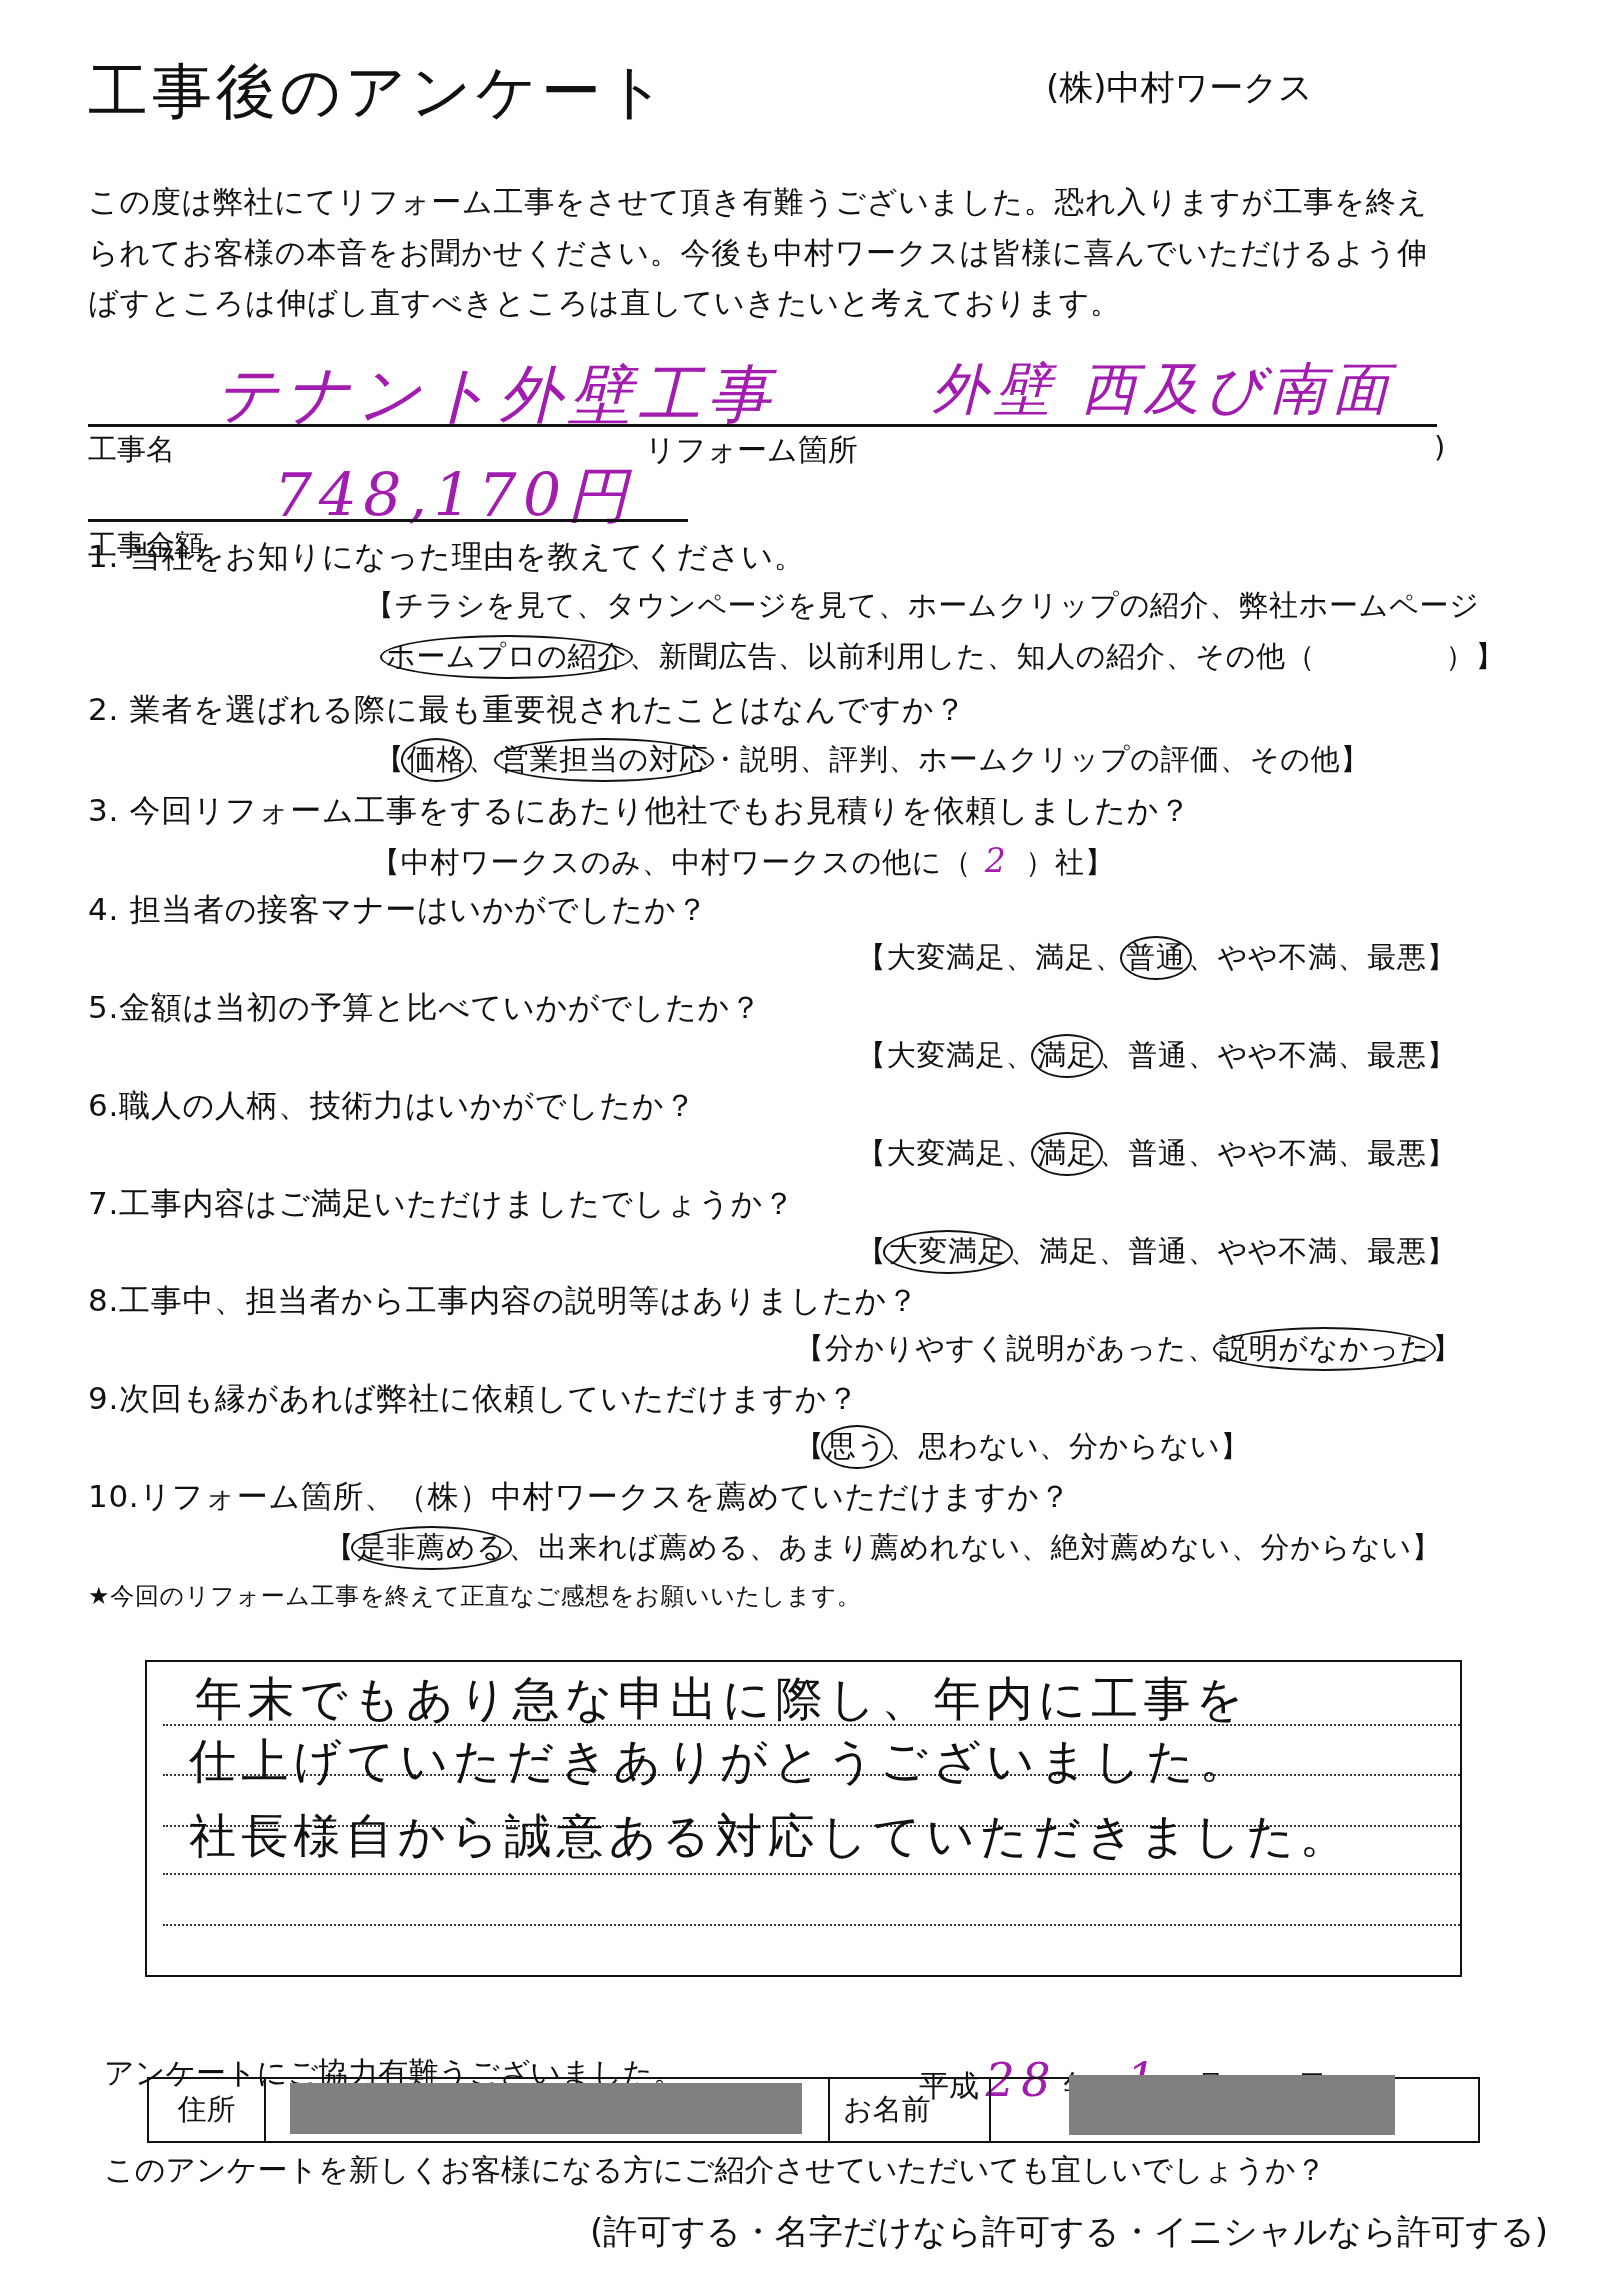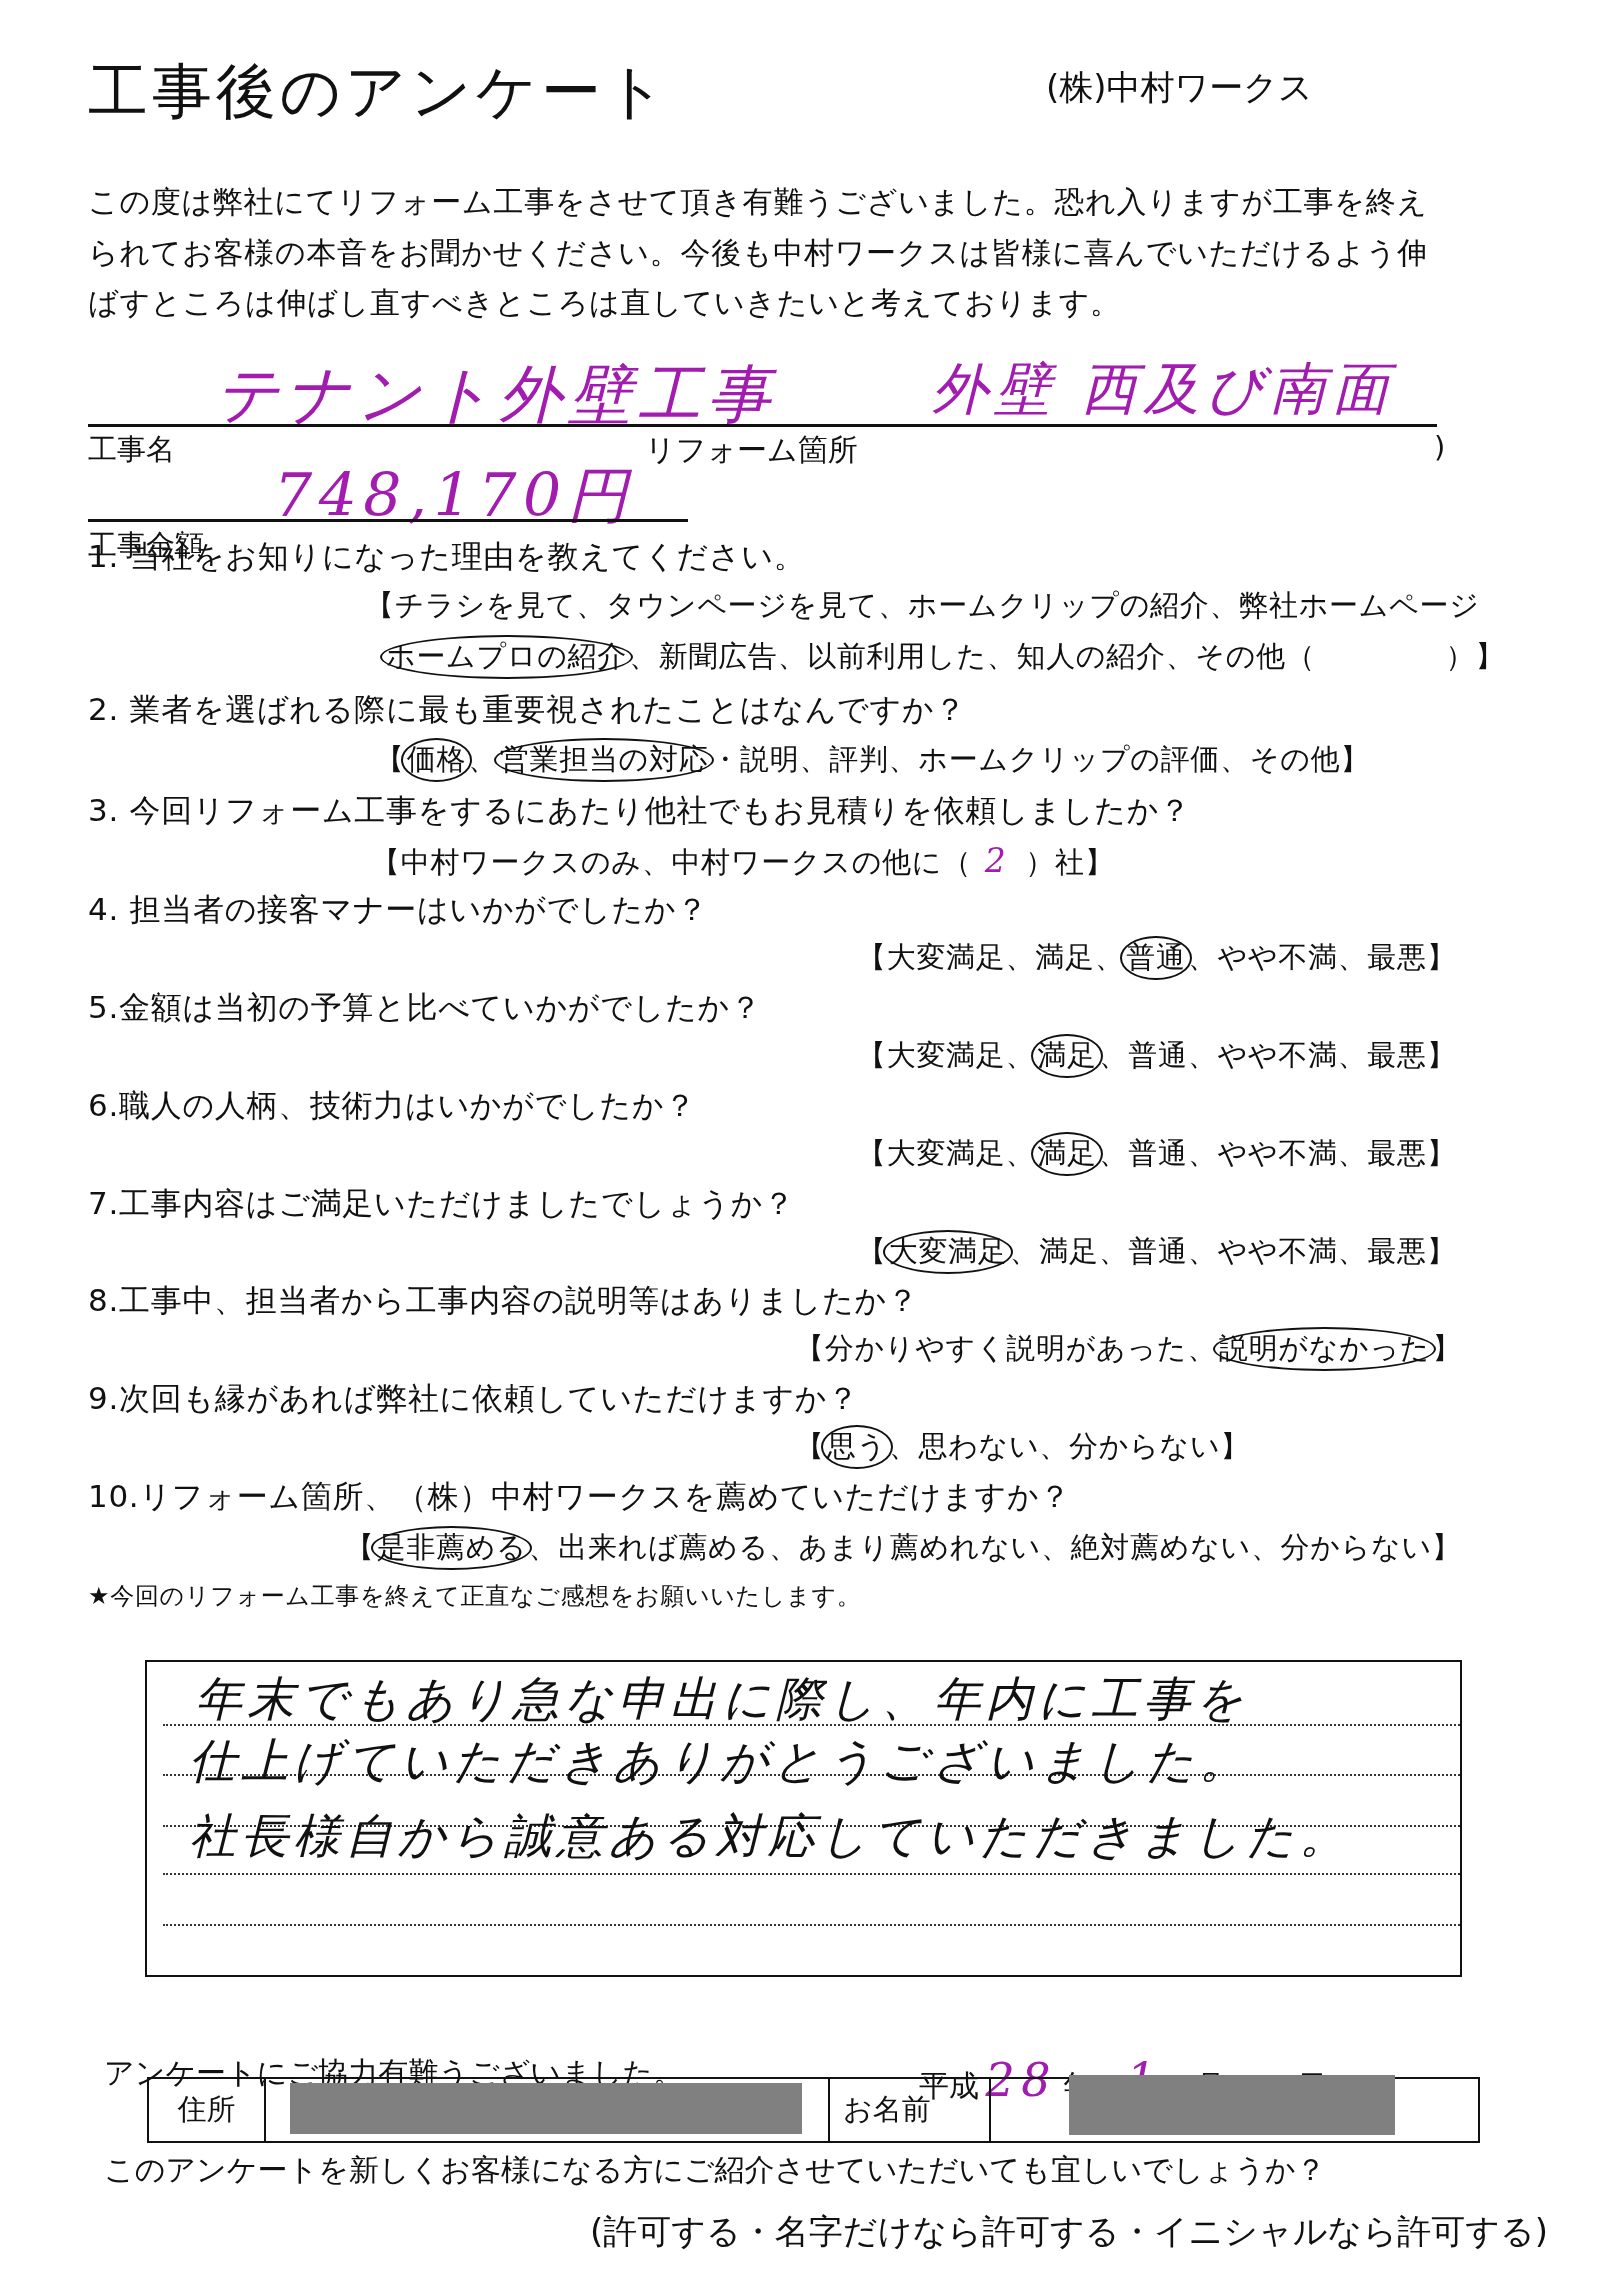--- a/index.html
+++ b/index.html
@@ -10,21 +10,21 @@
   .company { left:1046px; top:65px; font-size:34px; }
   .intro { left:88px; font-size:30px; letter-spacing:0.7px; }
   .label { font-size:29px;margin-top:44px; }
   .hand { font-family:"DejaVu Serif", serif; font-style:italic; font-size:63px; color:#a21caf; letter-spacing:6.5px; }
   .uline { position:absolute; height:2.6px; background:#111; }
   .q { left:88px; font-size:31px; letter-spacing:0.7px; }
   .opt { font-size:29px; letter-spacing:0.7px; }
   .circle { display:inline-block; border:2.6px solid #111; border-radius:50%; padding:0 3.9px; margin:-5.2px -3.9px; }
   .dotline { position:absolute; left:163px; width:1297px; border-top:2.6px dotted #333; }
   .comment-box { position:absolute; left:145px; top:1660px; width:1313px; height:313px; border:2.6px solid #111; }
-  .cmt { font-family:"DejaVu Serif", serif; font-style:italic; font-size:47px; letter-spacing:5.2px; }
+  .cmt { font-family:"DejaVu Serif", serif; font-size:47px; letter-spacing:5.2px; }
   .info-table { position:absolute; left:147px; top:2077px; width:1329px; height:62px; border:2.6px solid #111; display:flex; }
   .cell { border-right:2.6px solid #111; height:100%; display:flex; align-items:center; font-size:29px; box-sizing:border-box; }
   .redact { position:absolute; background:#808080; }
 </style>
 </head>
 <body>
 
 <div class="abs title">工事後のアンケート</div>
 <div class="abs company">(株)中村ワークス</div>
 
@@ -97,21 +97,21 @@
 <div class="abs opt" style="left:795px;top:1329px">【<span>分かりやすく説明があった</span>、<span class="circle">説明がなかった</span>】</div>
 
 <div class="abs q" style="top:1378px">
   <span>9.</span><span>次回も縁があれば弊社に依頼していただけますか？</span>
 </div>
 <div class="abs opt" style="left:795px;top:1427px">【<span class="circle">思う</span>、<span>思わない</span>、<span>分からない</span>】</div>
 
 <div class="abs q" style="top:1476px">
   <span>10.</span><span>リフォーム箇所、（株）中村ワークスを薦めていただけますか？</span>
 </div>
-<div class="abs opt" style="left:345px;top:1528px">【<span class="circle">是非薦める</span>、<span>出来れば薦める</span>、<span>あまり薦めれない</span>、<span>絶対薦めない</span>、<span>分からない</span>】</div>
+<div class="abs opt" style="left:325px;top:1528px">【<span class="circle">是非薦める</span>、<span>出来れば薦める</span>、<span>あまり薦めれない</span>、<span>絶対薦めない</span>、<span>分からない</span>】</div>
 
 <div class="abs q" style="top:1580px;font-size:24px">★今回のリフォーム工事を終えて正直なご感想をお願いいたします。</div>
 <div class="comment-box"></div>
 <div class="dotline" style="top:1724px"></div>
 <div class="dotline" style="top:1774px"></div>
 <div class="dotline" style="top:1825px"></div>
 <div class="dotline" style="top:1873px"></div>
 <div class="dotline" style="top:1924px"></div>
 <div class="abs cmt" style="left:195px;top:1668px">年末でもあり急な申出に際し、年内に工事を</div>
 <div class="abs cmt" style="left:189px;top:1730px">仕上げていただきありがとうございました。</div>

